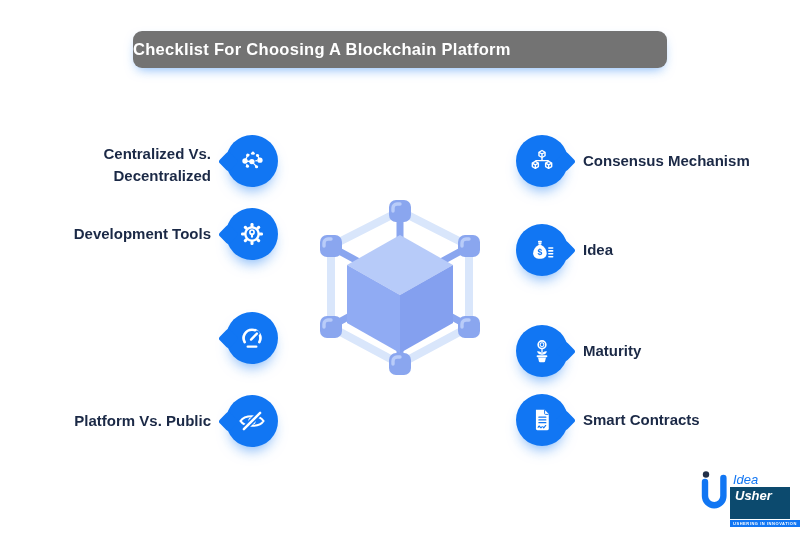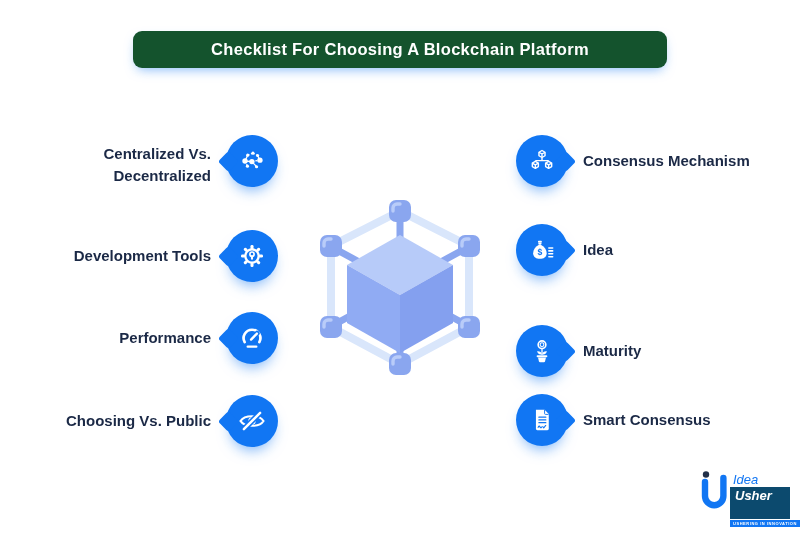--- a/index.html
+++ b/index.html
@@ -1,21 +1,21 @@
 <!DOCTYPE html>
 <html><head>
 <meta charset="utf-8">
 <style>
   html,body{margin:0;padding:0;background:#ffffff;}
   #canvas{position:relative;width:800px;height:540px;background:#ffffff;overflow:hidden;
           font-family:"Liberation Sans",sans-serif;}
 
   
   .banner{position:absolute;left:133px;top:31px;width:534px;height:37px;
-          background:#14532d;border-radius:9px;display:flex;align-items:center;justify-content:center;
+          background:#737373;border-radius:9px;display:flex;align-items:center;
           box-shadow:0 5px 12px -4px rgba(17,118,243,.55);}
   .banner span{color:#ffffff;font-size:16.5px;font-weight:700;letter-spacing:.3px;}
 
   
   .row{position:absolute;display:flex;align-items:center;gap:15px;}
   .row.left{flex-direction:row;justify-content:flex-end;right:522px;}
   .row.right{flex-direction:row;left:516px;}
   .row .label{color:#1b2946;font-size:15px;font-weight:600;line-height:1.45;white-space:nowrap;}
   .row.left .label{text-align:right;}
   .row.left .label.wrap{white-space:normal;width:128px;margin-top:8px;}
@@ -72,21 +72,21 @@
           <circle cx="18.8" cy="11.3" r="2.3"></circle>
           <circle cx="15.9" cy="16.9" r="1.35"></circle>
           <circle cx="6" cy="12" r="2.3"></circle>
           <circle cx="11.9" cy="12.5" r="2.3"></circle>
           <circle cx="8.1" cy="16.4" r="1.35"></circle>
         </g>
       </svg>
     </div>
   </div>
 
-  <div class="row left" style="top:256px;transform:translateY(-50%);">
+  <div class="row left" style="top:234px;transform:translateY(-50%);">
     <div class="label">Development Tools</div>
     <div class="bubble tail-left">
       <svg width="28" height="28" viewBox="0 0 24 24">
         <g fill="#ffffff">
           <rect x="10.7" y="2.6" width="2.6" height="3.8" rx="1.1"></rect>
           <rect x="10.7" y="2.6" width="2.6" height="3.8" rx="1.1" transform="rotate(45 12 12)"></rect>
           <rect x="10.7" y="2.6" width="2.6" height="3.8" rx="1.1" transform="rotate(90 12 12)"></rect>
           <rect x="10.7" y="2.6" width="2.6" height="3.8" rx="1.1" transform="rotate(135 12 12)"></rect>
           <rect x="10.7" y="2.6" width="2.6" height="3.8" rx="1.1" transform="rotate(180 12 12)"></rect>
           <rect x="10.7" y="2.6" width="2.6" height="3.8" rx="1.1" transform="rotate(225 12 12)"></rect>
@@ -95,33 +95,32 @@
           <circle cx="12" cy="12" r="6.7"></circle>
         </g>
         <circle cx="12" cy="12" r="4.7" fill="#1176f3"></circle>
         <circle cx="12" cy="10.4" r="1.8" fill="none" stroke="#ffffff" stroke-width="1.4"></circle>
         <rect x="11.1" y="11.4" width="1.8" height="3.9" rx="0.9" fill="#ffffff"></rect>
       </svg>
     </div>
   </div>
 
   <div class="row left" style="top:338px;transform:translateY(-50%);">
-    <div class="label">Performance</div>
     <div class="bubble tail-left">
       <svg width="28" height="28" viewBox="0 0 24 24">
         <path d="M5.7 15.6 A7.2 7.2 0 1 1 18.3 15.6" fill="none" stroke="#ffffff" stroke-width="2.3" stroke-linecap="round"></path>
         <line x1="11" y1="13.6" x2="16.4" y2="8" stroke="#1176f3" stroke-width="4.4" stroke-linecap="round"></line>
         <line x1="11.2" y1="13.4" x2="16.2" y2="8.2" stroke="#ffffff" stroke-width="2" stroke-linecap="round"></line>
         <line x1="8.3" y1="19.4" x2="15.7" y2="19.4" stroke="#ffffff" stroke-width="2" stroke-linecap="round"></line>
       </svg>
     </div>
   </div>
 
   <div class="row left" style="top:421px;transform:translateY(-50%);">
-    <div class="label">Choosing Vs. Public</div>
+    <div class="label">Platform Vs. Public</div>
     <div class="bubble tail-left">
       <svg width="30" height="30" viewBox="0 0 24 24">
         <path d="M2.8 12 C6 6.9 18 6.9 21.2 12 C18 17.1 6 17.1 2.8 12 Z" fill="none" stroke="#ffffff" stroke-width="1.7"></path>
         <circle cx="12" cy="12" r="3" fill="#ffffff"></circle>
         <line x1="5.2" y1="18.8" x2="18.8" y2="5.2" stroke="#1176f3" stroke-width="4.4" stroke-linecap="round"></line>
         <line x1="5.5" y1="18.5" x2="18.5" y2="5.5" stroke="#ffffff" stroke-width="1.9" stroke-linecap="round"></line>
       </svg>
     </div>
   </div>
 
@@ -182,21 +181,21 @@
         <path d="M14.2 3.4 V6.4 A0.8 0.8 0 0 0 15 7.2 H17.6" fill="none" stroke="#1176f3" stroke-width="0.8"></path>
         <g fill="#1176f3">
           <rect x="8.8" y="9" width="7" height="1.05" rx="0.5"></rect>
           <rect x="8.8" y="11.4" width="7" height="1.05" rx="0.5"></rect>
           <rect x="8.8" y="13.8" width="7" height="1.05" rx="0.5"></rect>
         </g>
         <path d="M8.7 18.3 C9.1 16.9 10 16.9 10.3 18 C10.5 18.9 11.3 18.9 11.6 18" fill="none" stroke="#1176f3" stroke-width="0.95" stroke-linecap="round"></path>
         <path d="M12.6 17.7 L13.5 18.7 L15.2 16.7" fill="none" stroke="#1176f3" stroke-width="0.95" stroke-linecap="round" stroke-linejoin="round"></path>
       </svg>
     </div>
-    <div class="label">Smart Consensus</div>
+    <div class="label">Smart Contracts</div>
   </div>
 
   <svg class="center-art" width="194" height="194" viewBox="0 0 194 194">
 
     <g stroke="#d9e6fb" stroke-width="8" stroke-linecap="round">
       <line x1="97" y1="18" x2="28" y2="53"></line>
       <line x1="97" y1="18" x2="166" y2="53"></line>
       <line x1="28" y1="53" x2="28" y2="134"></line>
       <line x1="166" y1="53" x2="166" y2="134"></line>
       <line x1="28" y1="134" x2="97" y2="171"></line>

